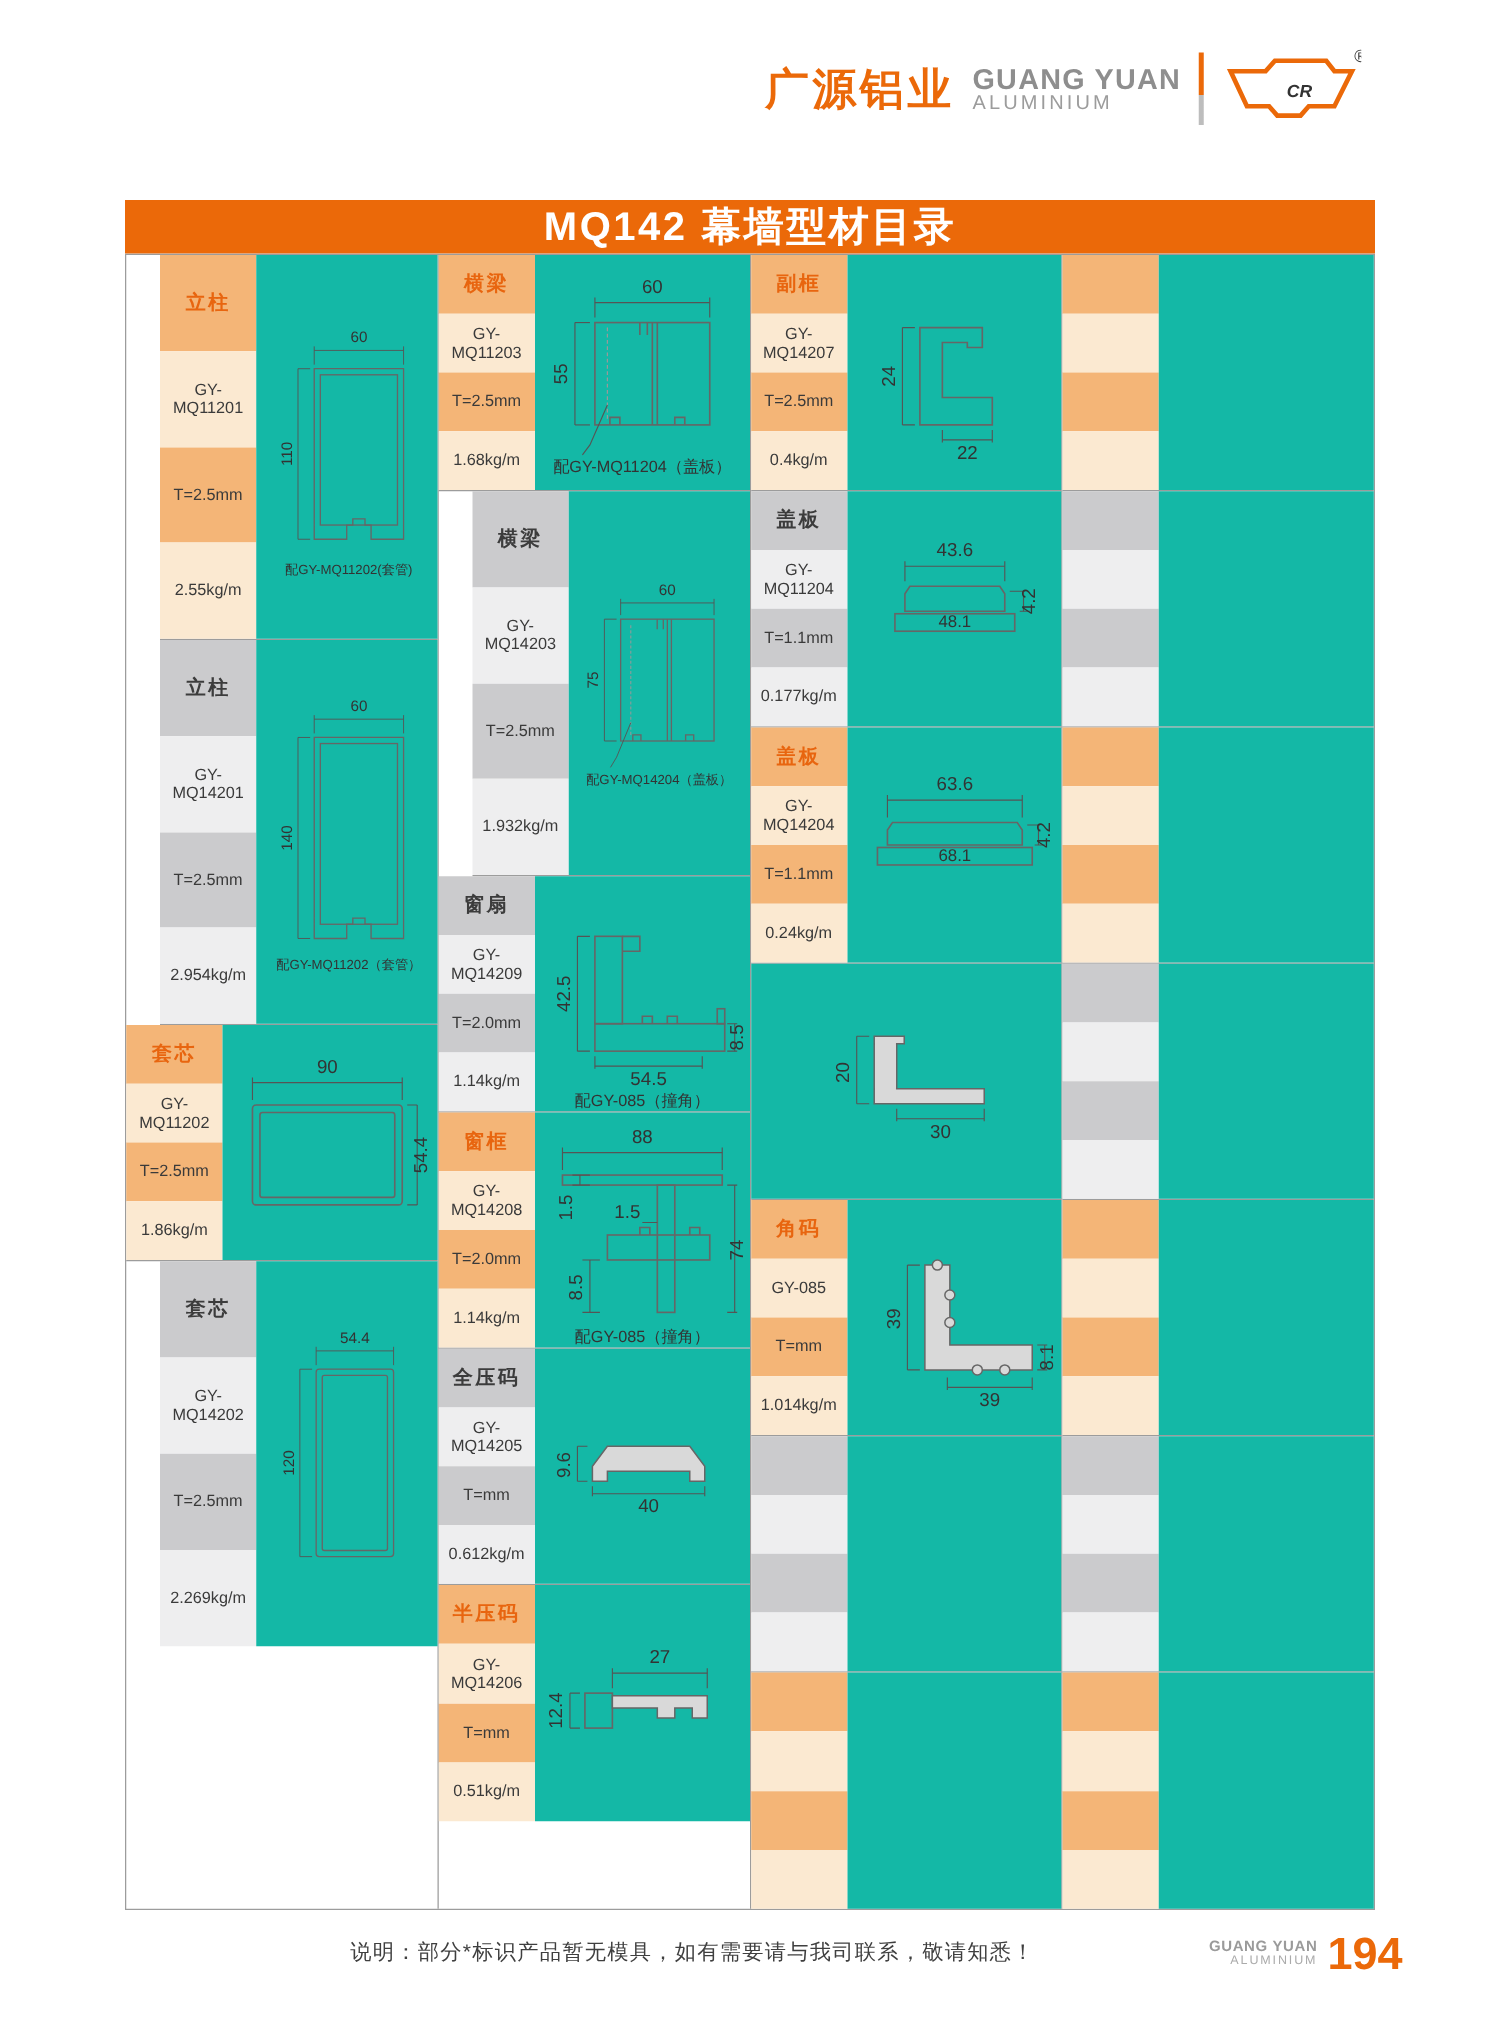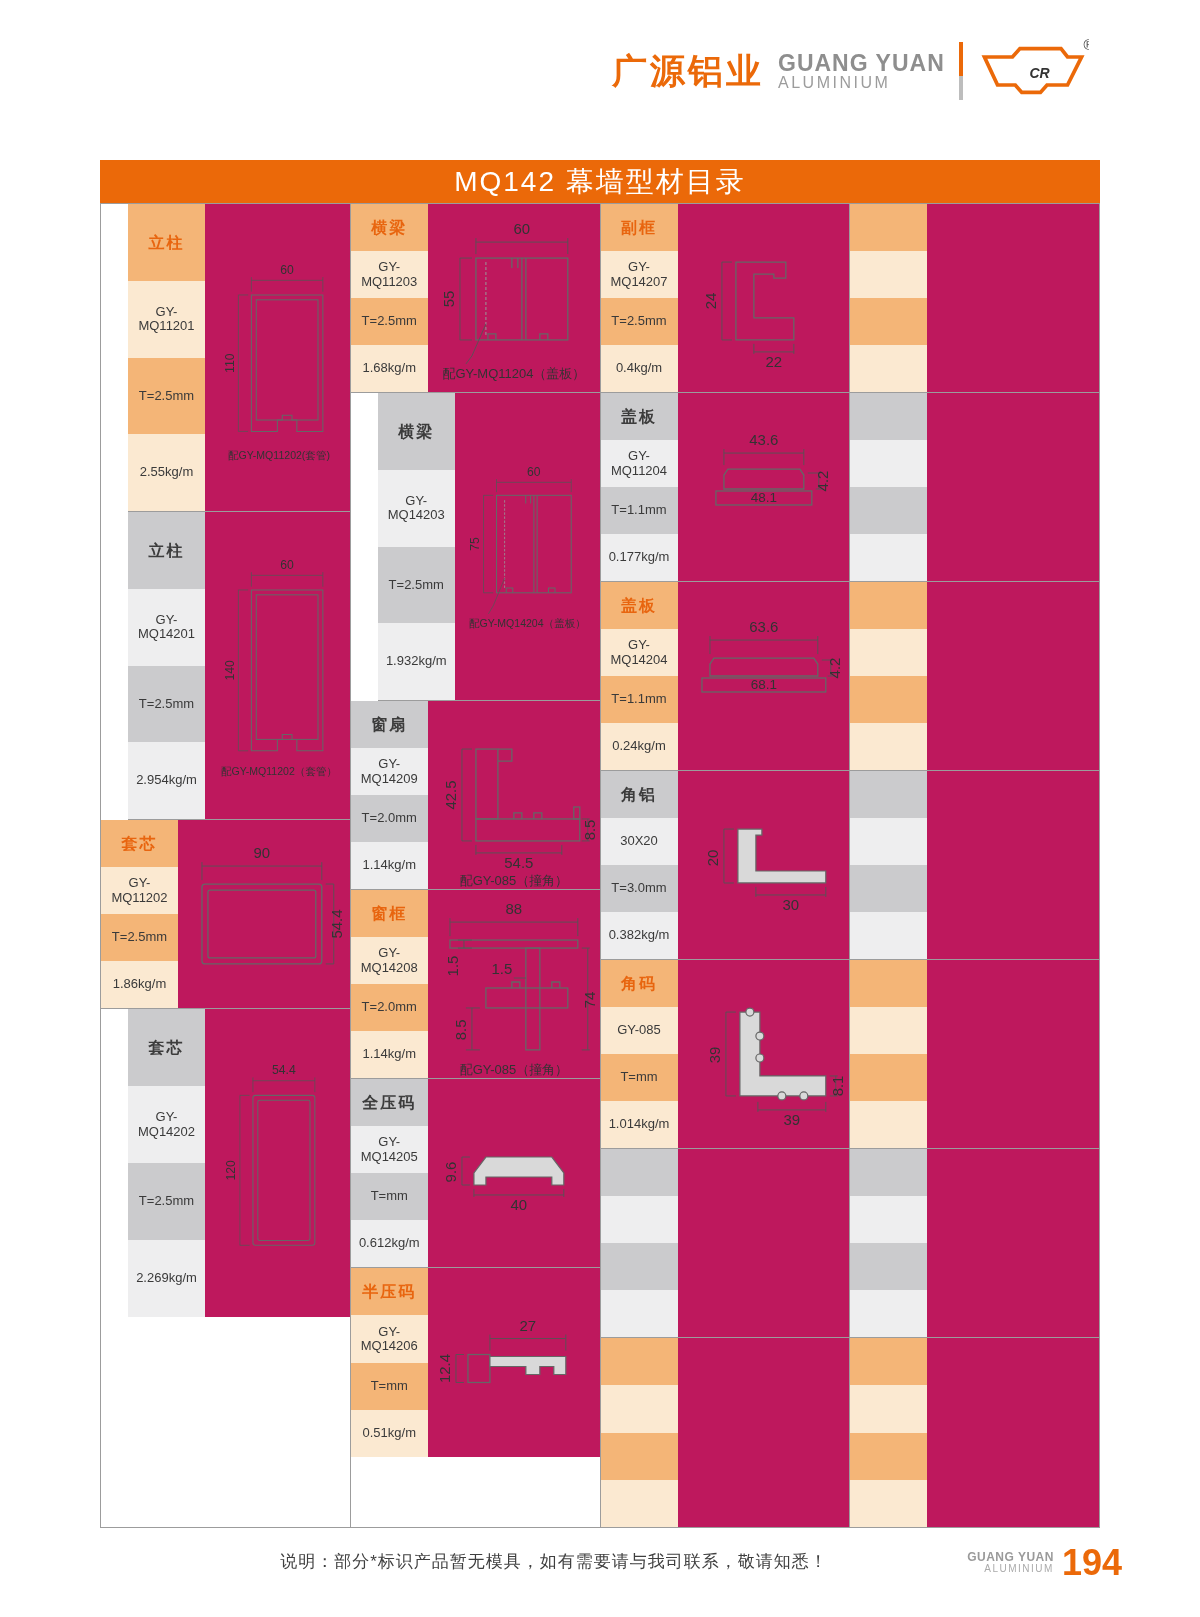--- a/index.html
+++ b/index.html
@@ -10,42 +10,42 @@
   .brand-cn{color:#EB6909;font-size:35px;font-weight:bold;letter-spacing:3px;white-space:nowrap;}
   .brand-en{color:#8E8E8E;line-height:1.05;display:flex;flex-direction:column;}
   .brand-en .l1{font-size:23px;font-weight:bold;letter-spacing:1px;color:#8E8E8E;}
   .brand-en .l2{font-size:16px;letter-spacing:2.5px;color:#9C9C9C;}
   .vbar{width:4px;height:58px;background:linear-gradient(#EB6909 0 58%,#BDBDBD 58% 100%);}
   .logo-mark{position:relative;width:112px;height:66px;}
   .logo-mark svg{width:112px;height:66px;display:block;}
 
   
   .title-bar{position:absolute;left:100px;top:160px;width:1000px;height:43px;background:#EB6909;
-    color:#fff;font-size:28px;font-weight:normal;letter-spacing:2px;display:flex;align-items:center;justify-content:center;}
+    color:#fff;font-size:32px;font-weight:bold;letter-spacing:2px;display:flex;align-items:center;justify-content:center;}
 
   
   .catalog{position:absolute;left:100px;top:203px;width:1000px;height:1325px;border:1px solid #9C9C9C;
     box-sizing:border-box;display:flex;background:#fff;}
   .grp{flex:1 1 0;box-sizing:border-box;display:flex;flex-direction:column;}
   .grp.bd{border-right:1px solid #9C9C9C;}
   .blk{display:flex;box-sizing:border-box;border-bottom:1px solid #9C9C9C;}
   .blk.last{border-bottom:none;}
   .r1{height:189px;}
   .r2{height:308px;margin-left:27px;}
   .labels{width:77px;flex:none;display:flex;flex-direction:column;}
   .cell{flex:1 1 0;display:flex;align-items:center;justify-content:center;text-align:center;
     font-size:13px;color:#3A3A3A;line-height:1.1;padding:0 1px;box-sizing:border-box;}
   .cell.head{font-size:16px;font-weight:bold;letter-spacing:2px;}
   .o .cell:nth-child(odd){background:#F4B577;}
   .o .cell:nth-child(even){background:#FBE9D1;}
   .o .cell.head{color:#E8650F;}
   .g .cell:nth-child(odd){background:#CBCBCD;}
   .g .cell:nth-child(even){background:#EEEEEF;}
   .g .cell.head{color:#3C3C3C;}
-  .draw{flex:1 1 0;position:relative;background:#be185d;}
+  .draw{flex:1 1 0;position:relative;background:#14b8a6;}
   .draw svg{position:absolute;left:0;top:0;width:100%;height:100%;}
 
   
   .p{fill:none;stroke:#666;stroke-width:1.3;}
   .pf{fill:#D9D9D9;stroke:#666;stroke-width:1.2;}
   .d{stroke:#555;stroke-width:0.9;fill:none;}
   .dash{stroke:#999;stroke-width:1;stroke-dasharray:3 2;fill:none;}
   svg text{font-family:"Liberation Sans",sans-serif;font-size:15px;fill:#333;}
   svg text.cap{font-size:13px;}
   svg text.inr{font-size:13.5px;}
@@ -420,26 +420,20 @@
           <line class="d" x1="144" y1="78" x2="154" y2="78"></line>
             <line class="d" x1="150" y1="94" x2="158" y2="94"></line>
           <line class="d" x1="153" y1="78" x2="153" y2="94"></line>
           <text x="162" y="86" text-anchor="middle" transform="rotate(-90 162 86)">4.2</text>
           <text class="inr" x="86" y="107" text-anchor="middle">68.1</text>
         </svg>
       </div>
     </div>
 
     <div class="blk g r1">
-      <div class="labels">
-        <div class="cell head">角铝</div>
-        <div class="cell">30X20</div>
-        <div class="cell">T=3.0mm</div>
-        <div class="cell">0.382kg/m</div>
-      </div>
       <div class="draw">
         <svg viewBox="0 0 172 188" preserveAspectRatio="xMidYMid meet">
           <path class="pf" d="M60,58 H84 V64 H78 V100 H148 V112 H60 Z"></path>
           <line class="d" x1="56" y1="58" x2="46" y2="58"></line>
             <line class="d" x1="56" y1="112" x2="46" y2="112"></line>
           <line class="d" x1="46" y1="58" x2="46" y2="112"></line>
           <text x="40" y="87" text-anchor="middle" transform="rotate(-90 40 87)">20</text>
           <line class="d" x1="78" y1="116" x2="78" y2="126"></line>
             <line class="d" x1="148" y1="116" x2="148" y2="126"></line>
           <line class="d" x1="78" y1="124" x2="148" y2="124"></line>

